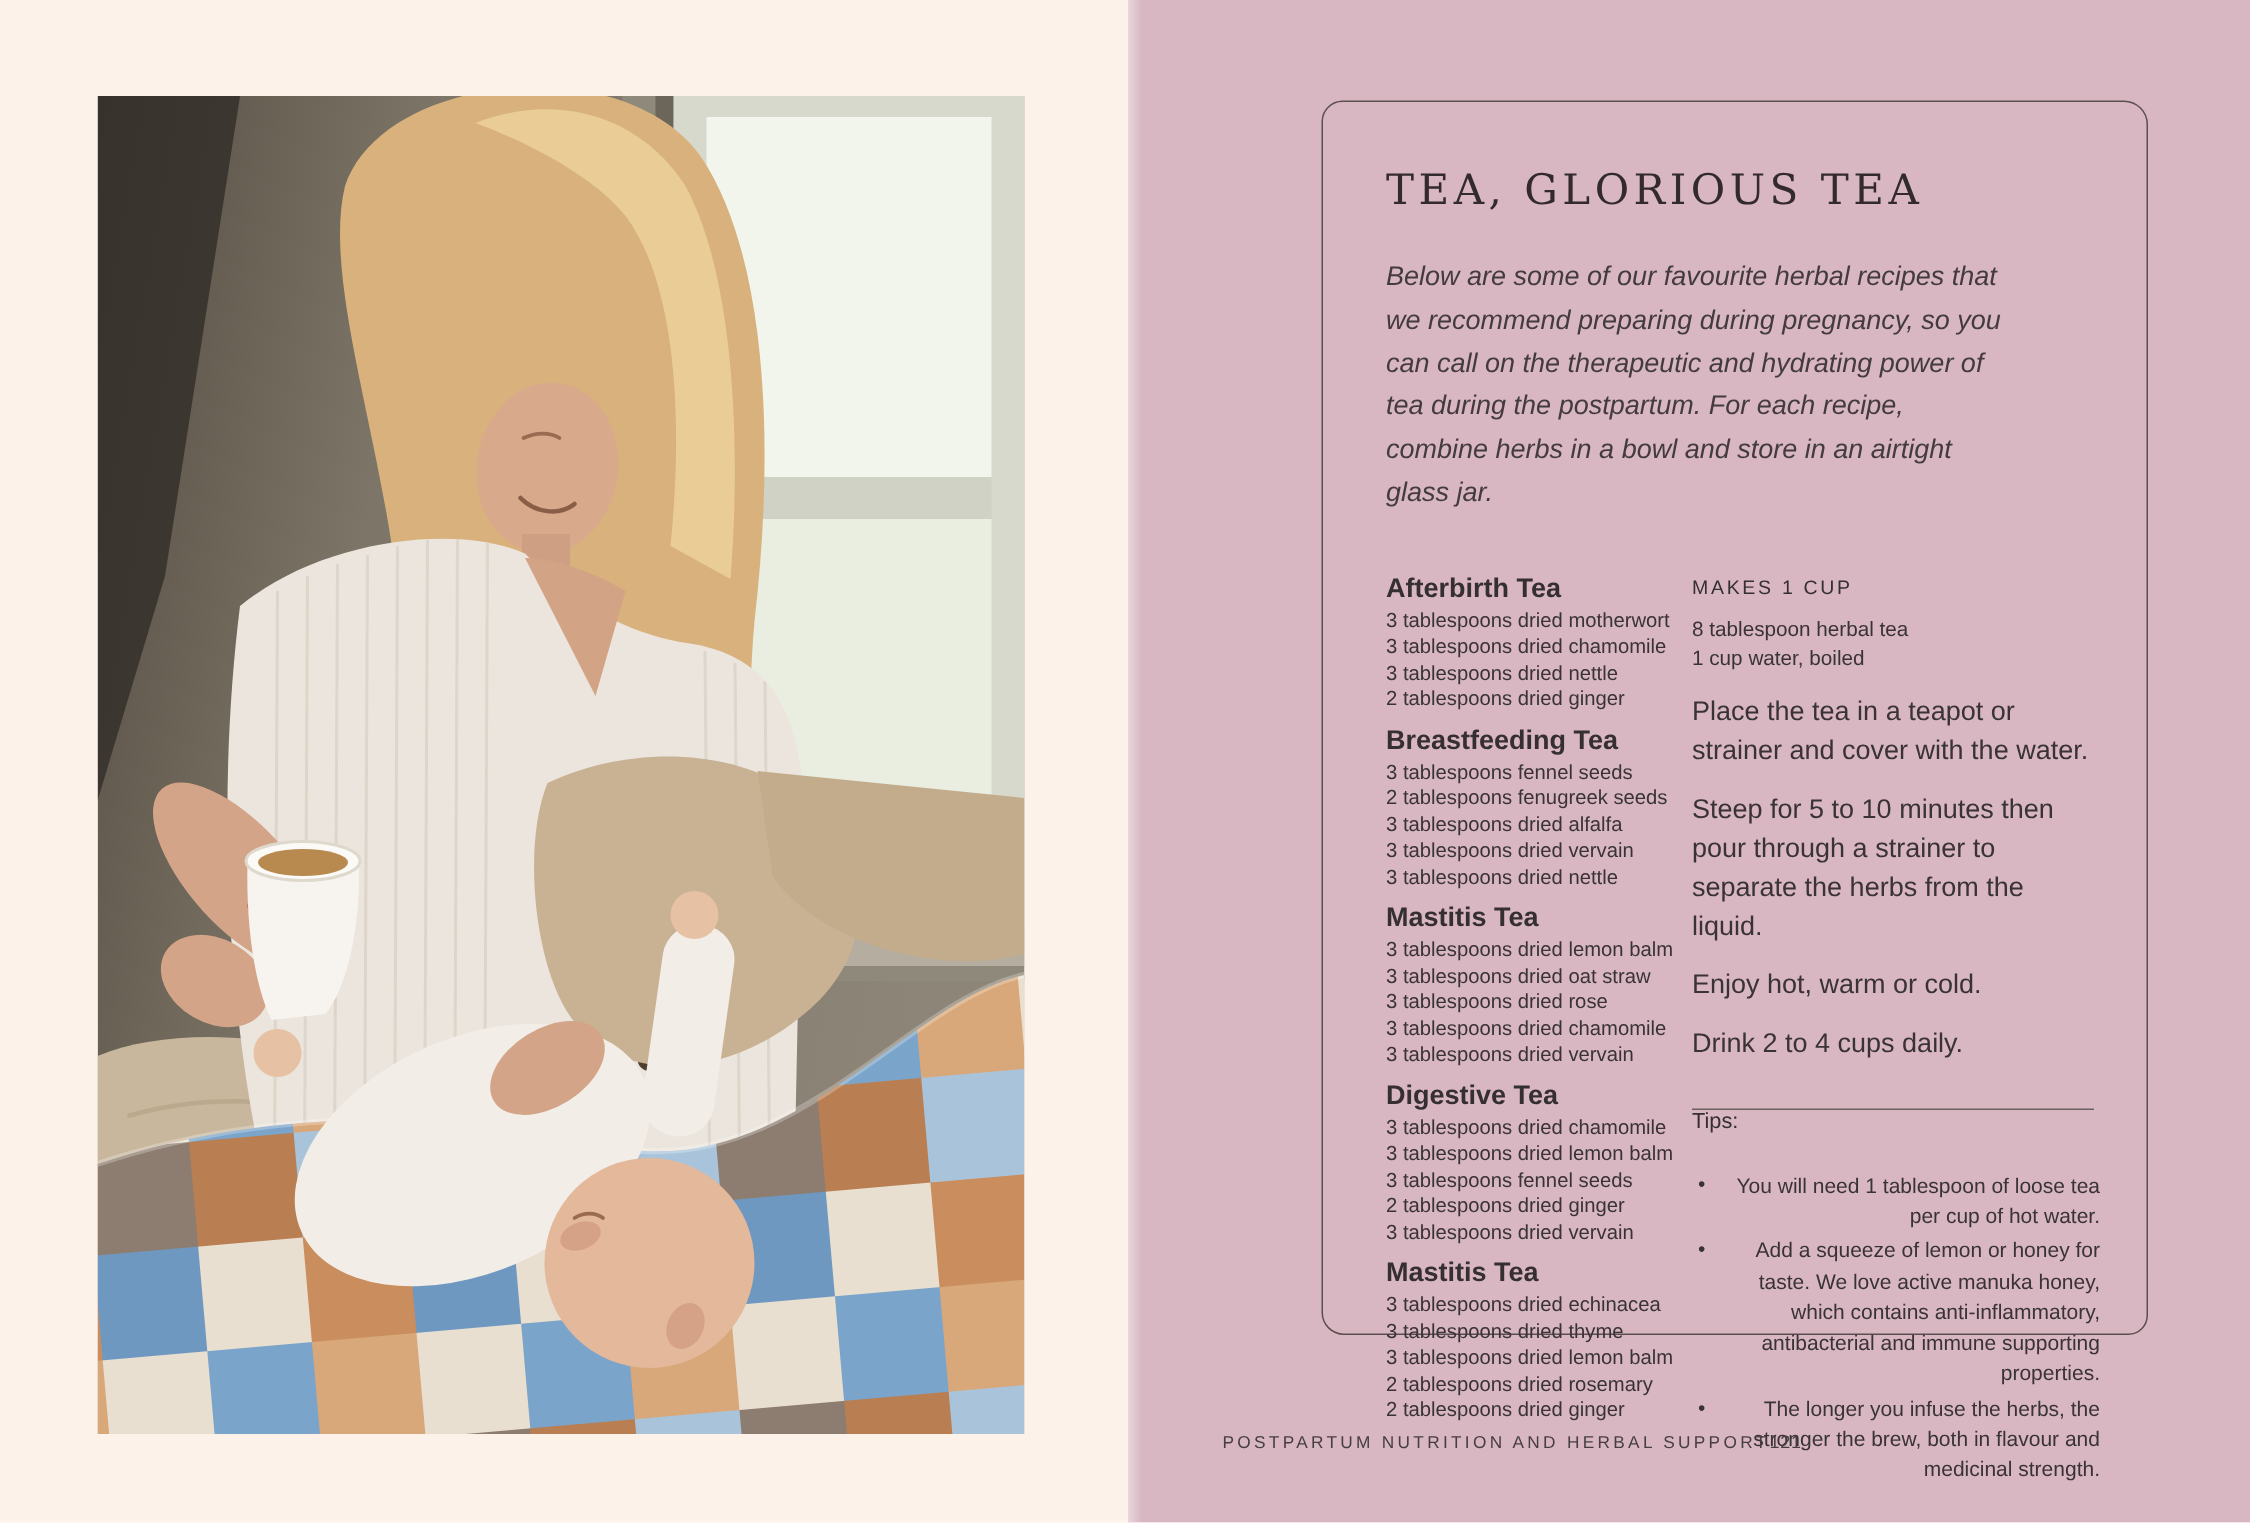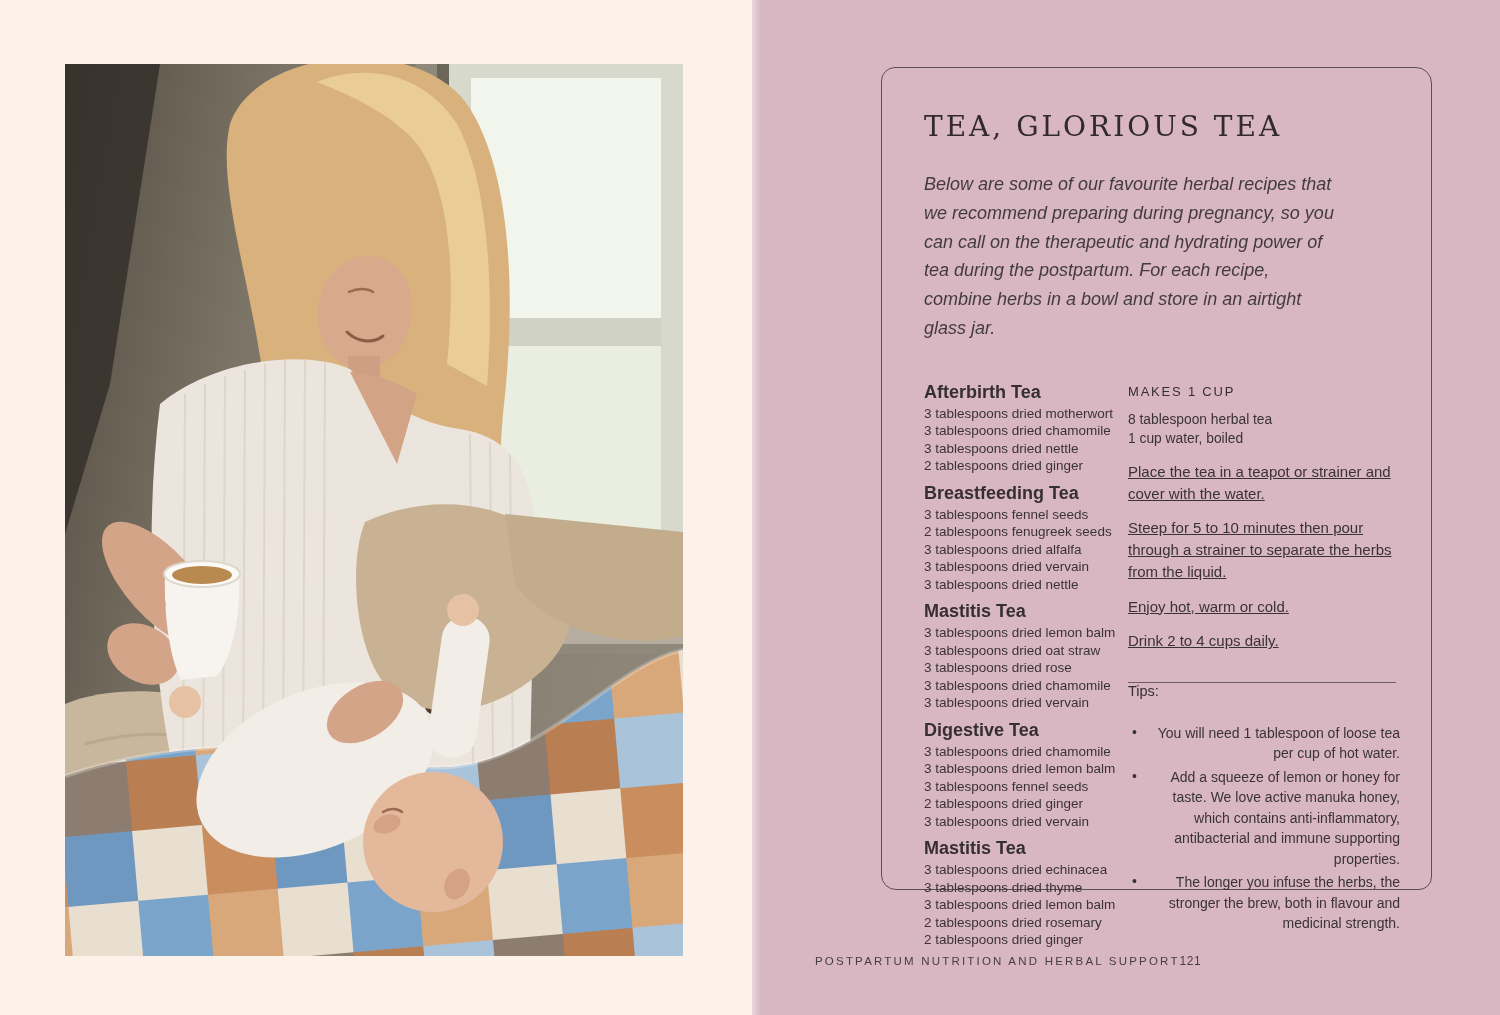--- a/index.html
+++ b/index.html
@@ -63,21 +63,21 @@
     font-size: 18px; font-weight: bold; line-height: 18px;
     margin-bottom: 4px; color: #362f32;
   }
   .ing { font-size: 13.5px; line-height: 17.5px; }
 
   .makes-heading {
     font-size: 13px; font-weight: normal; letter-spacing: 1.8px;
     line-height: 18px; margin-bottom: 9px; color: #362f32;
   }
   .makes-ing { font-size: 13.8px; line-height: 19px; }
-  .step { font-size: 15px; line-height: 1.45; margin-top: 13px; text-decoration: underline; }
+  .step { font-size: 18px; line-height: 1.45; margin-top: 13px; }
 
   .divider {
     border: 0; border-top: 1.2px solid #6b5f5e;
     margin: 30px 0 0 0; width: 268px;
   }
 
   .tips-heading {
     font-size: 14.5px; font-weight: normal; color: #362f32;
   }
   .tips-list { margin-top: 24px; list-style: none; text-align: right; }

